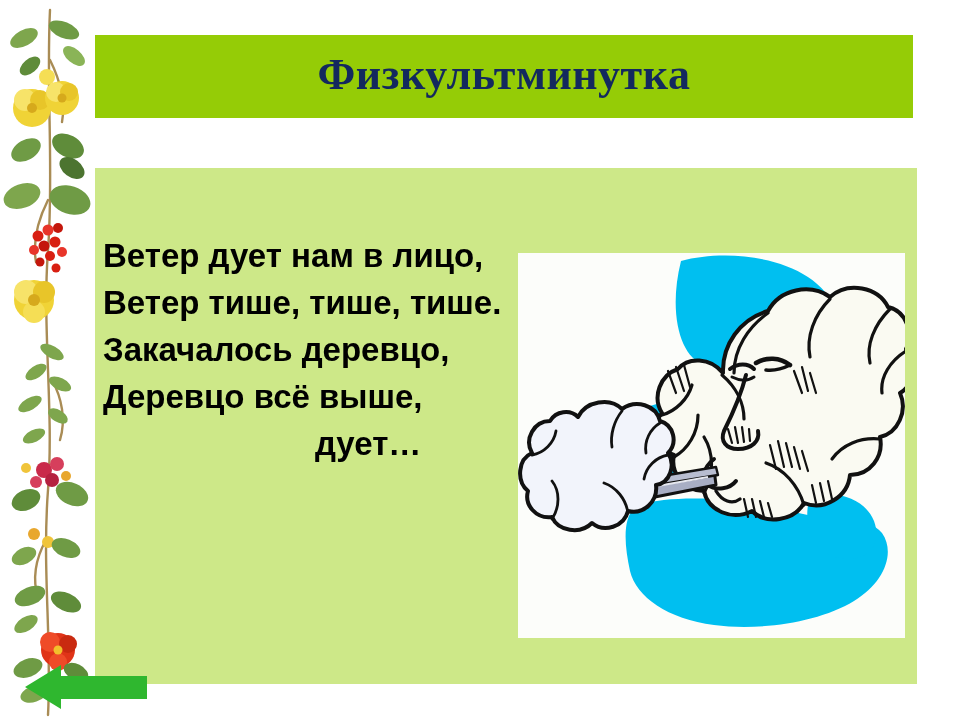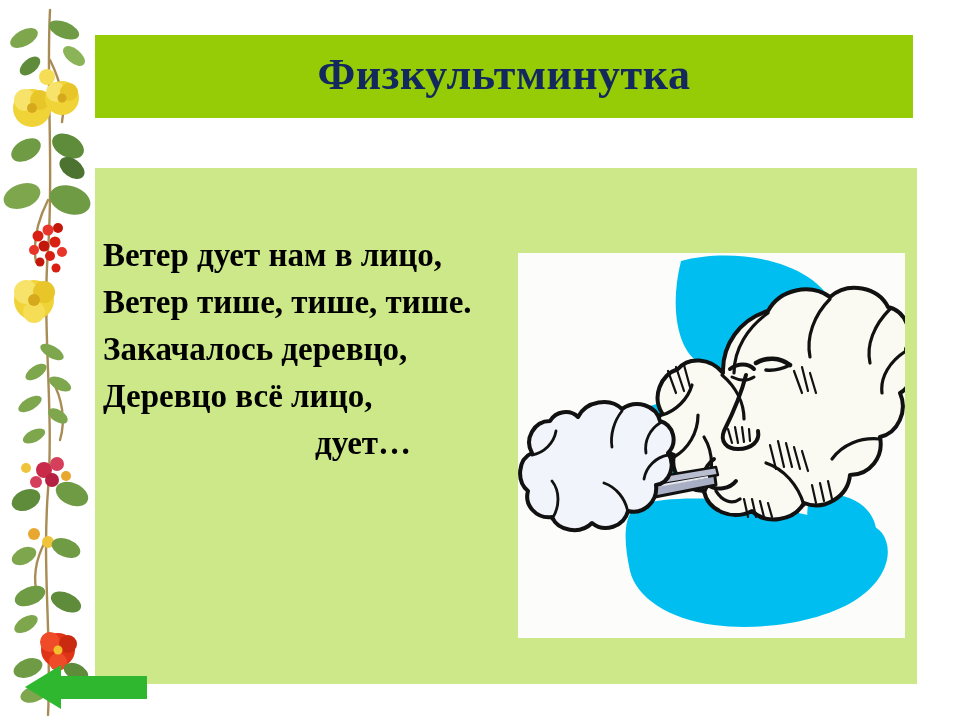--- a/index.html
+++ b/index.html
@@ -68,21 +68,21 @@
   }
 
   
   .poem {
     position: absolute;
     left: 103px;
     top: 232px;
     width: 420px;
   }
   .poem-line {
-    font-family: Liberation Serif, serif;
+    font-family: Liberation Sans, sans-serif;
     font-weight: bold;
     font-size: 33px;
     color: #000000;
     line-height: 47px;
     white-space: nowrap;
   }
   .poem-line.indent {
     padding-left: 212px;
   }
 
@@ -121,21 +121,21 @@
   <div class="title-banner">
     <div class="title-text">Физкультминутка</div>
   </div>
 
   <div class="body-panel"></div>
 
   <div class="poem">
     <div class="poem-line">Ветер дует нам в лицо,</div>
     <div class="poem-line">Ветер тише, тише, тише.</div>
     <div class="poem-line">Закачалось деревцо,</div>
-    <div class="poem-line">Деревцо всё лицо,</div>
+    <div class="poem-line">Деревцо всё выше,</div>
     <div class="poem-line indent">дует…</div>
   </div>
 
   <div class="illustration">
     <svg viewBox="0 0 387 385" xmlns="http://www.w3.org/2000/svg">
 
       <rect x="0" y="0" width="387" height="385" fill="#fcfdfa"></rect>
 
       <g>
         <path d="M163 8 C215 -6 300 6 318 58 C336 110 330 140 318 158

